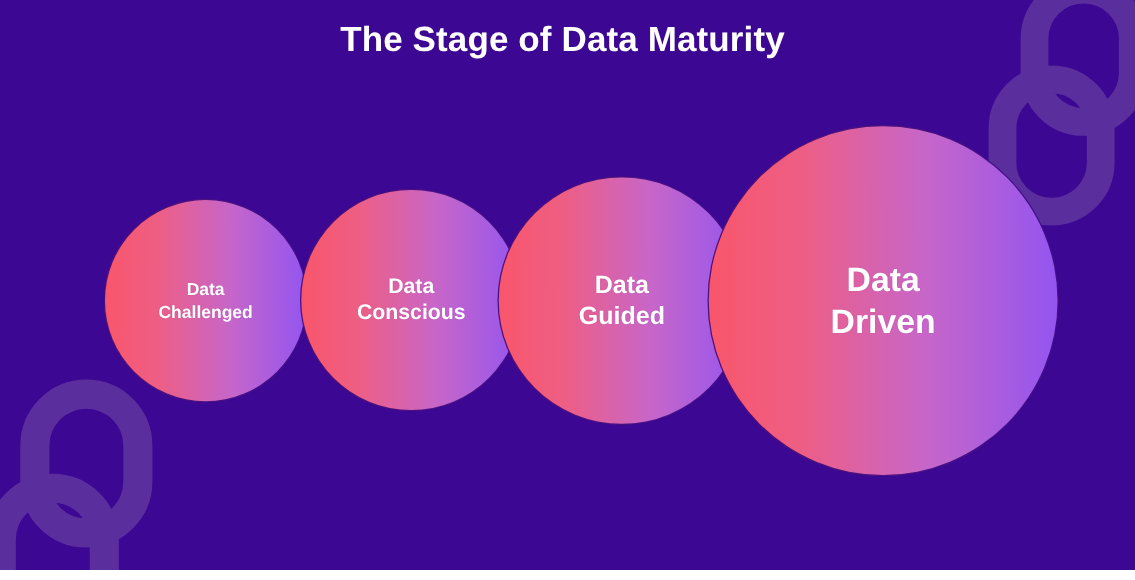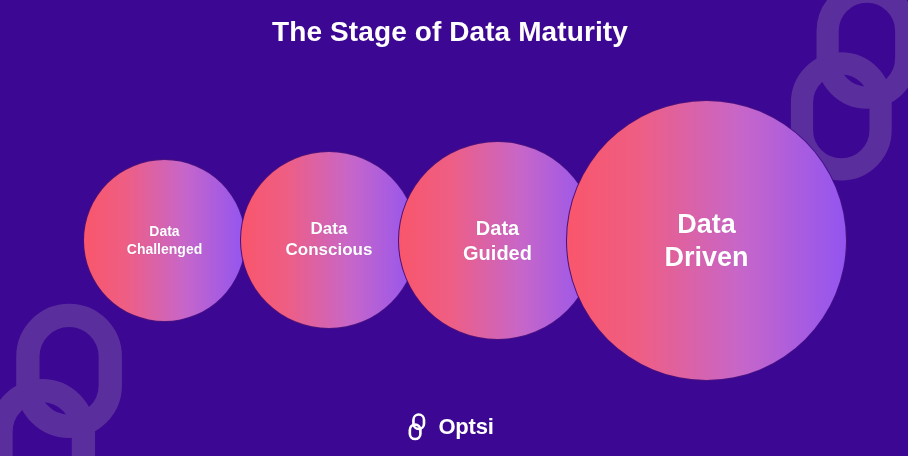--- a/index.html
+++ b/index.html
@@ -181,23 +181,14 @@
 Guided</span>
     </div>
 
     <div class="stage-circle" id="stage-circle-3">
       <span class="stage-label">Data
 Driven</span>
     </div>
 
   </div>
 
-  <div id="brand-footer">
-    <svg id="brand-mark" viewBox="0 0 100 120" aria-hidden="true">
-      <g fill="none" stroke="#FFFFFF" stroke-width="11">
-        <rect x="31" y="8" width="44" height="60" rx="22" ry="22"></rect>
-        <rect x="16" y="50" width="44" height="60" rx="22" ry="22"></rect>
-      </g>
-    </svg>
-    <span id="brand-name">Optsi</span>
-  </div>
 
 </div>
 
 </body></html>

